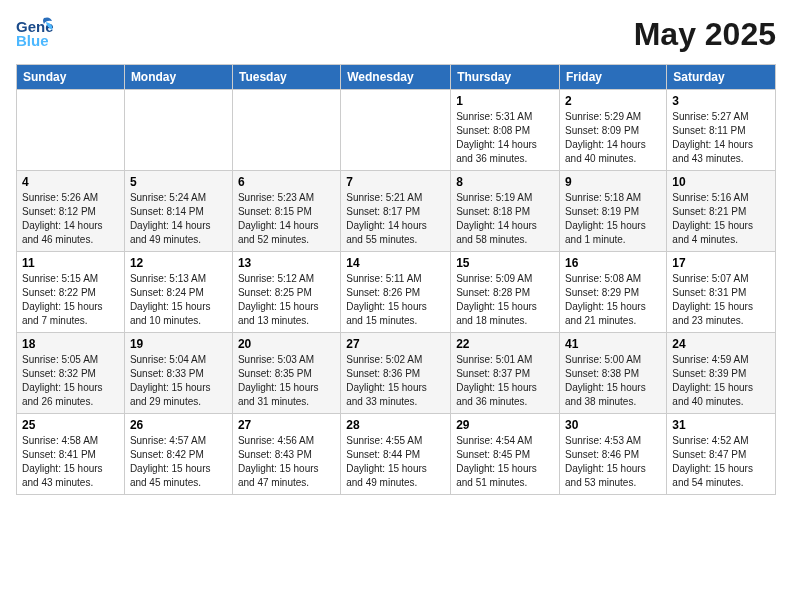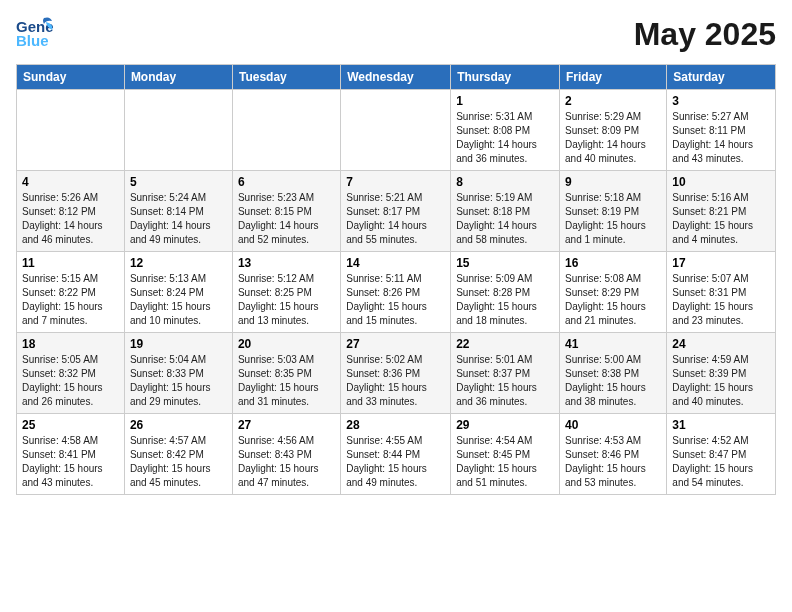--- a/index.html
+++ b/index.html
@@ -233,21 +233,21 @@
         </td>
         <td>
           <span class="day-num">28</span>
           <div class="day-info">Sunrise: 4:55 AM<br>Sunset: 8:44 PM<br>Daylight: 15 hours<br>and 49 minutes.</div>
         </td>
         <td>
           <span class="day-num">29</span>
           <div class="day-info">Sunrise: 4:54 AM<br>Sunset: 8:45 PM<br>Daylight: 15 hours<br>and 51 minutes.</div>
         </td>
         <td>
-          <span class="day-num">40</span>
+          <span class="day-num">30</span>
           <div class="day-info">Sunrise: 4:53 AM<br>Sunset: 8:46 PM<br>Daylight: 15 hours<br>and 53 minutes.</div>
         </td>
         <td>
           <span class="day-num">31</span>
           <div class="day-info">Sunrise: 4:52 AM<br>Sunset: 8:47 PM<br>Daylight: 15 hours<br>and 54 minutes.</div>
         </td>
       </tr>
     </tbody>
 </table>
 

